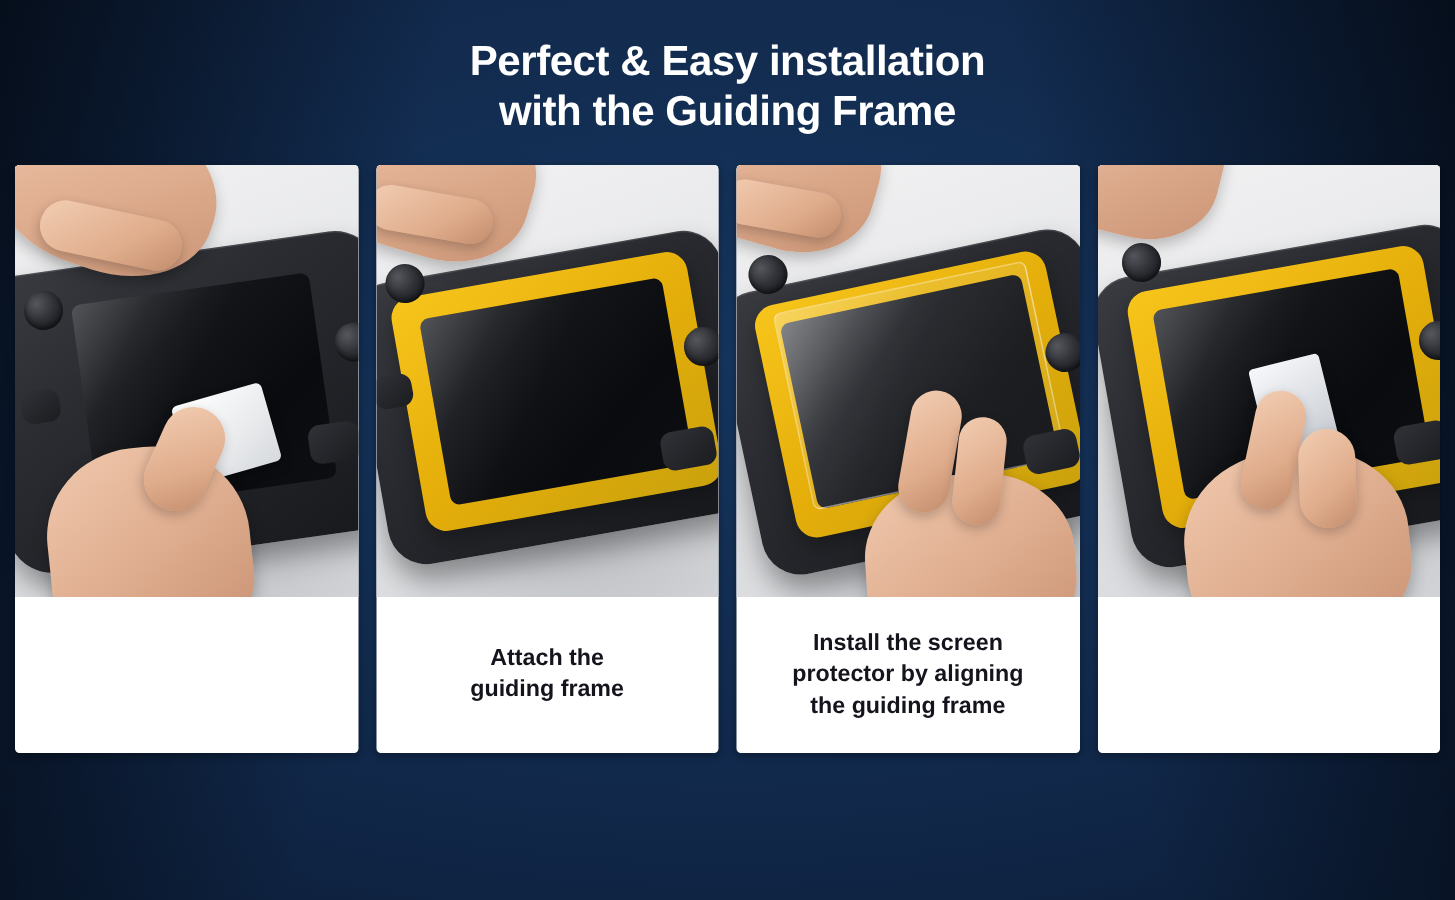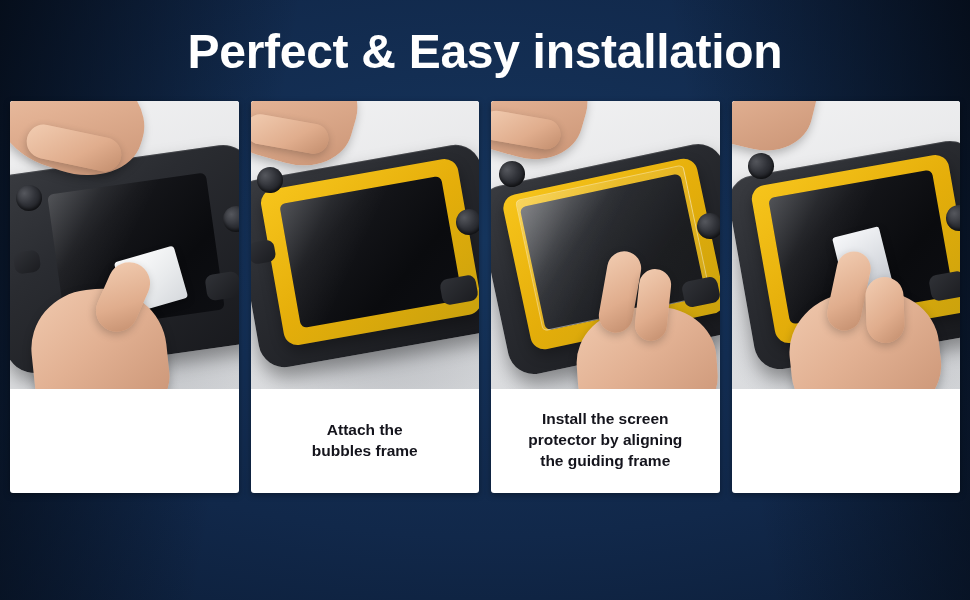--- a/index.html
+++ b/index.html
@@ -18,21 +18,21 @@
     background:
       linear-gradient(100deg, rgba(4,10,20,0.85) 0%, rgba(4,10,20,0.0) 28%),
       linear-gradient(260deg, rgba(4,10,20,0.85) 0%, rgba(4,10,20,0.0) 28%);
     pointer-events: none;
   }
   .headline {
     position: relative;
     text-align: center;
     color: #ffffff;
     font-weight: bold;
-    font-size: 48px;
+    font-size: 28px;
     line-height: 1.18;
     letter-spacing: -0.3px;
     padding-top: 24px;
   }
   .cards {
     position: relative;
     display: flex;
     gap: 12px;
     padding: 0 10px;
     margin-top: 20px;
@@ -141,20 +141,21 @@
     border-radius: 5px;
   }
 </style>
 </head>
 <body>
 
 <div class="vignette"></div>
 
 <div class="headline">
   <div>Perfect &amp; Easy installation</div>
+  <div>with the Guiding Frame</div>
 </div>
 
 <div class="cards">
 
   <div class="card">
     <div class="photo">
       <div class="bg-table"></div>
       <div class="bg-shadow"></div>
 
       <div class="console" style="left:-16px; top:58px; width:270px; height:200px; transform: rotate(-8deg); border-radius:30px;"></div>
@@ -191,21 +192,21 @@
 
       <div class="stick" style="left:6px; top:66px; width:26px; height:26px; transform: rotate(-10deg);"></div>
       <div class="pad" style="left:-2px; top:140px; width:26px; height:22px; transform: rotate(-10deg);"></div>
       <div class="stick" style="left:205px; top:108px; width:26px; height:26px; transform: rotate(-10deg);"></div>
       <div class="pad" style="left:190px; top:176px; width:36px; height:26px; transform: rotate(-10deg);"></div>
 
       <div class="hand" style="left:-34px; top:-52px; width:140px; height:112px; transform: rotate(16deg);"></div>
       <div class="finger" style="left:-6px; top:18px; width:84px; height:30px; transform: rotate(10deg);"></div>
     </div>
     <div class="caption">Attach the
-bubbles frame</div>
+guiding frame</div>
   </div>
 
   <div class="card">
     <div class="photo">
       <div class="bg-table"></div>
       <div class="bg-shadow"></div>
 
       <div class="console" style="left:0px; top:62px; width:250px; height:192px; transform: rotate(-12deg);"></div>
       <div class="yellow-frame" style="left:24px; top:74px; width:198px; height:158px; transform: rotate(-12deg);"></div>
       <div class="screen-dark" style="left:40px; top:88px; width:164px; height:126px; transform: rotate(-12deg);">

